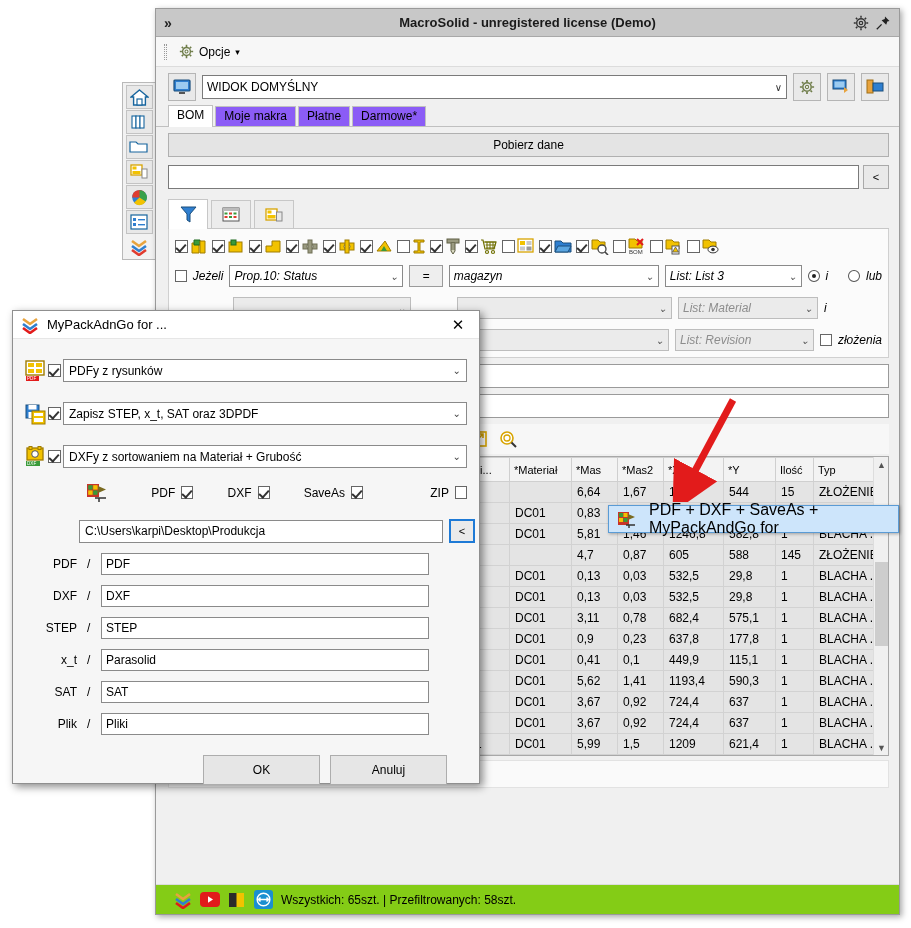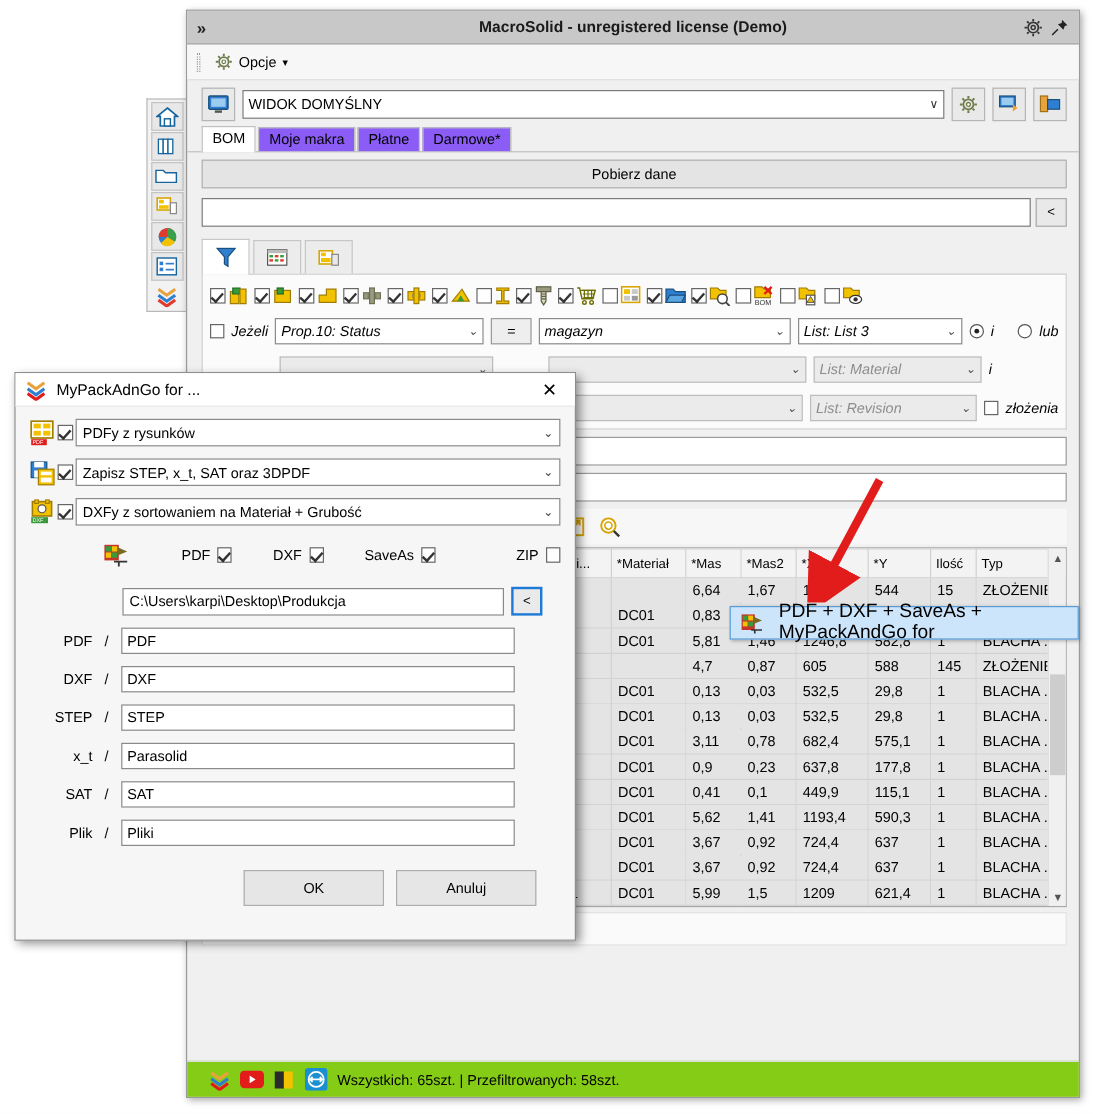--- a/index.html
+++ b/index.html
@@ -133,26 +133,26 @@
 
   
   #dialog {
     position:absolute; left:12px; top:310px; width:468px; height:474px;
     background:#f6f6f6; border:1px solid #8f8f8f;
     box-shadow: 3px 3px 8px rgba(0,0,0,.45);
   }
   #dialog .dtitle { height:28px; background:#ffffff; display:flex; align-items:center; padding:0 4px 0 8px; border-bottom:1px solid #e6e6e6;}
   #dialog .dtitle .dt-text { margin-left:8px; font-size:13px;}
   #dialog .dclose { margin-left:auto; width:34px; height:26px; display:flex;align-items:center;justify-content:center;font-size:15px;}
-  .drow { display:flex; align-items:center; gap:2px; padding: 0 12px; margin-top:10px;}
+  .drow { display:flex; align-items:center; gap:2px; padding: 0 12px; margin-top:20px;}
   .dcombo { flex:1; height:23px; background:#fff; border:1px solid #8a8a8a; display:flex; align-items:center; padding:0 5px; font-size:12px;}
   .dcombo .arrow { margin-left:auto; color:#444; font-size:10px;}
   .fmtrow { display:flex; align-items:center; padding: 0 12px; margin-top:14px; gap:6px;}
   .fmtrow .lab { font-size:12px; }
-  .pathrow { display:flex; align-items:center; gap:6px; padding: 0 27px; margin-top:16px;}
+  .pathrow { display:flex; align-items:center; gap:6px; padding: 0 4px; margin-top:16px;}
   .pathin { flex:1; height:23px; background:#fff; border:1px solid #8a8a8a; display:flex;align-items:center; padding:0 5px; font-size:12px;}
   .pathbtn { width:26px; height:24px; background:#eaeaea; border:2px solid #1e7ad6; display:flex;align-items:center;justify-content:center;font-size:11px;}
   .subrow { display:flex; align-items:center; padding:0 12px; margin-top:10px; }
   .subrow .rl { width:62px; text-align:right; font-size:12px; padding-right:10px;}
   .subrow .slash { width:14px; font-size:12px; }
   .subin { flex:1; height:22px; background:#fff; border:1px solid #8a8a8a; display:flex; align-items:center; padding:0 4px; font-size:12px;}
   .btnrow { display:flex; gap:10px; padding:0 32px 0 190px; margin-top:20px;}
   .dbtn { flex:1; height:30px; background:#e6e6e6; border:1px solid #adadad; display:flex; align-items:center; justify-content:center; font-size:12px;}
 
   

